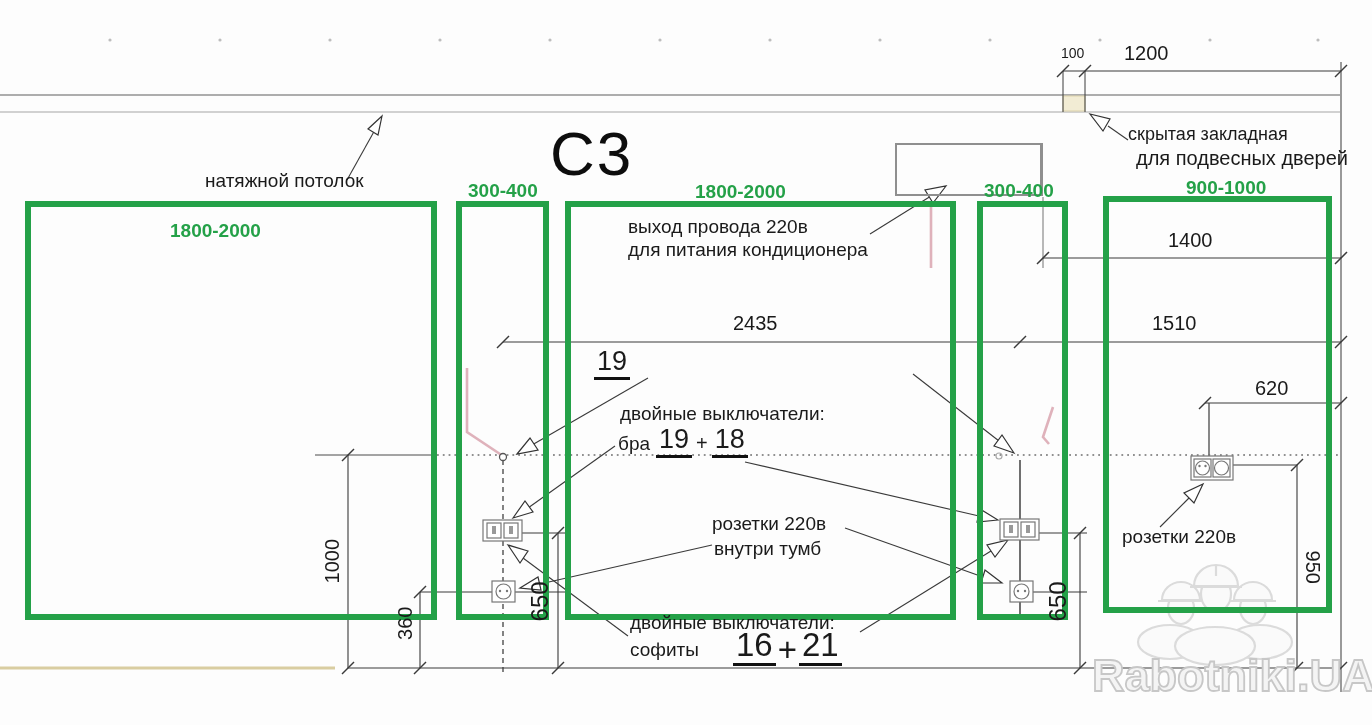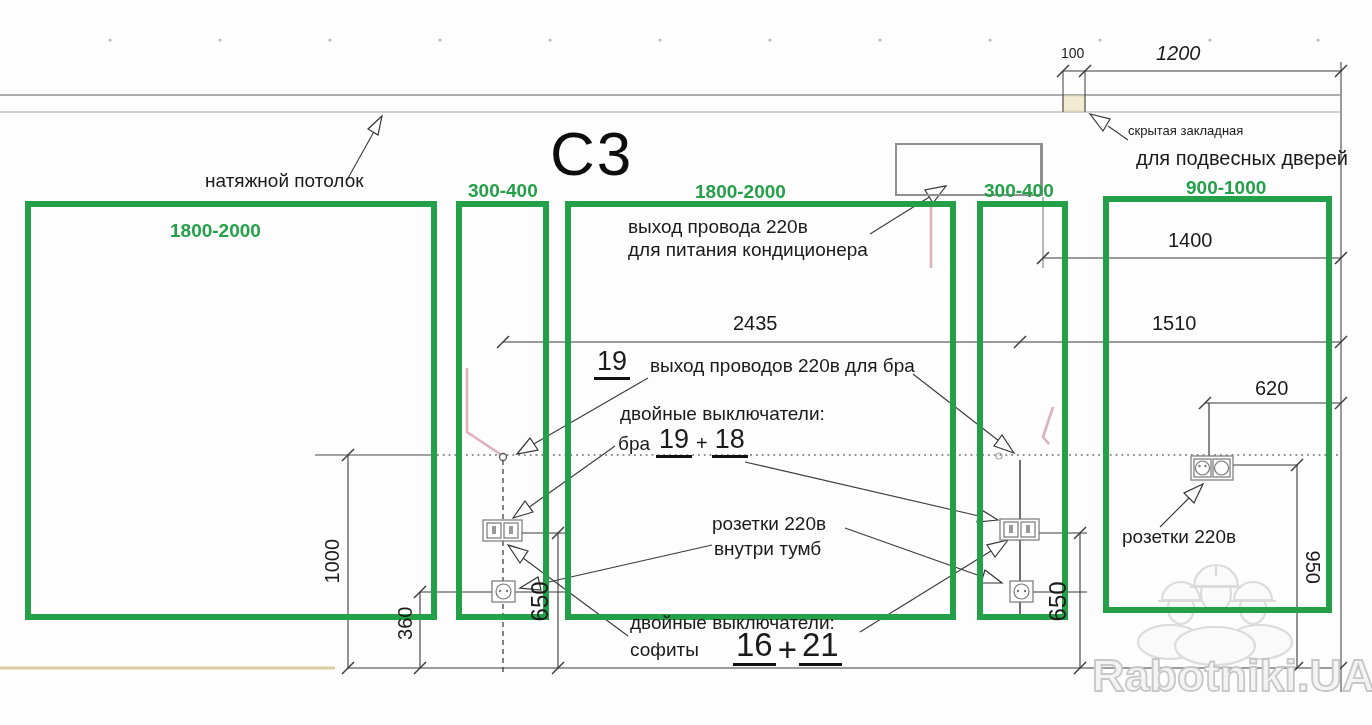--- a/index.html
+++ b/index.html
@@ -239,27 +239,26 @@
 
   <div class="zone-label" style="left:170px;top:220px;">1800-2000</div>
   <div class="zone-label" style="left:468px;top:180px;">300-400</div>
   <div class="zone-label" style="left:695px;top:181px;">1800-2000</div>
   <div class="zone-label" style="left:984px;top:180px;">300-400</div>
   <div class="zone-label" style="left:1186px;top:177px;">900-1000</div>
 
   <div class="title" style="left:550px;top:118px;">С3</div>
 
   <div class="txt" style="left:205px;top:170px;">натяжной потолок</div>
-  <div class="txt" style="left:1128px;top:124px;font-size:13px;">скрытая закладная</div>
+  <div class="txt" style="left:1128px;top:124px;font-size:18px;">скрытая закладная</div>
   <div class="txt" style="left:1136px;top:147px;font-size:20px;">для подвесных дверей</div>
   <div class="txt" style="left:628px;top:216px;text-align:center;">выход провода 220в</div>
   <div class="txt" style="left:628px;top:239px;">для питания кондиционера</div>
 
   <div class="u-num" style="left:594px;top:348px;">19</div>
-  <div class="txt" style="left:650px;top:355px;">выход проводов 220в для бра</div>
 
   <div class="txt" style="left:620px;top:403px;">двойные выключатели:</div>
   <div class="inline-nums" style="left:618px;top:426px;">
     <span class="word">бра</span>
     <span style="width:6px;"></span>
     <span class="bn">19</span>
     <span class="bp">+</span>
     <span class="bn">18</span>
   </div>
 
@@ -270,21 +269,21 @@
   <div class="txt" style="left:630px;top:639px;">софиты</div>
   <div class="big-nums" style="left:733px;top:628px;">
     <span class="bn">16</span>
     <span class="bp">+</span>
     <span class="bn">21</span>
   </div>
 
   <div class="txt" style="left:1122px;top:526px;">розетки 220в</div>
 
   <div class="txt dim-small" style="left:1061px;top:46px;">100</div>
-  <div class="txt dim" style="left:1156px;top:42px;font-style:italic;">1200</div>
+  <div class="txt dim" style="left:1124px;top:42px;">1200</div>
   <div class="txt dim" style="left:733px;top:312px;">2435</div>
   <div class="txt dim" style="left:1168px;top:229px;">1400</div>
   <div class="txt dim" style="left:1152px;top:312px;">1510</div>
   <div class="txt dim" style="left:1255px;top:377px;">620</div>
   <div class="txt dim vert" style="left:309px;top:550px;width:46px;text-align:center;">1000</div>
   <div class="txt dim vert" style="left:385px;top:612px;width:40px;text-align:center;">360</div>
   <div class="txt dim vert" style="left:518px;top:588px;width:44px;text-align:center;font-size:24px;">650</div>
   <div class="txt dim vert" style="left:1036px;top:588px;width:44px;text-align:center;font-size:24px;">650</div>
   <div class="txt dim vert-cw" style="left:1291px;top:556px;width:44px;text-align:center;">950</div>
 

